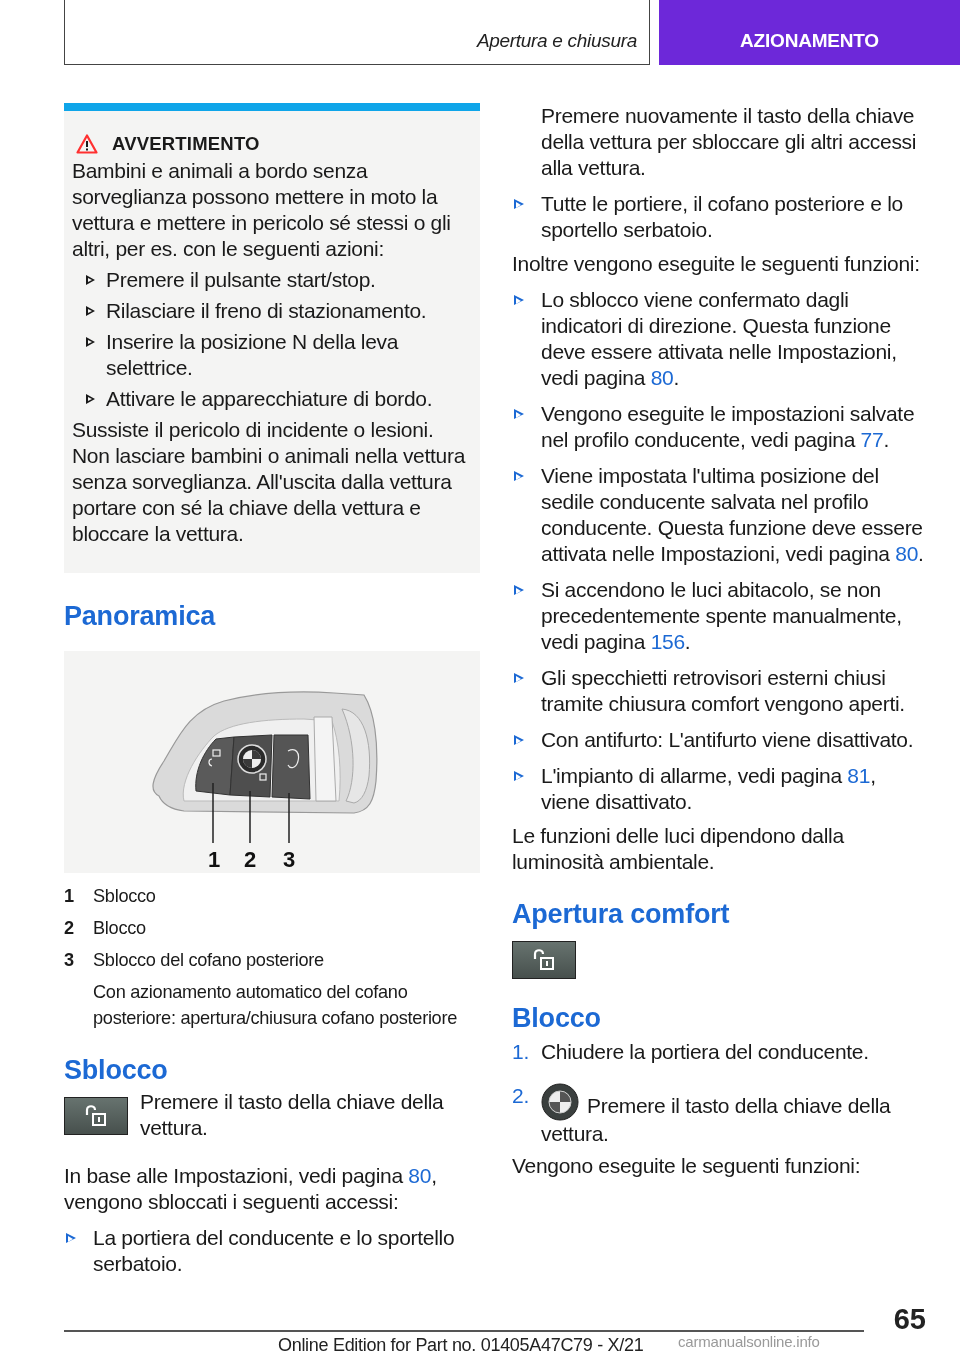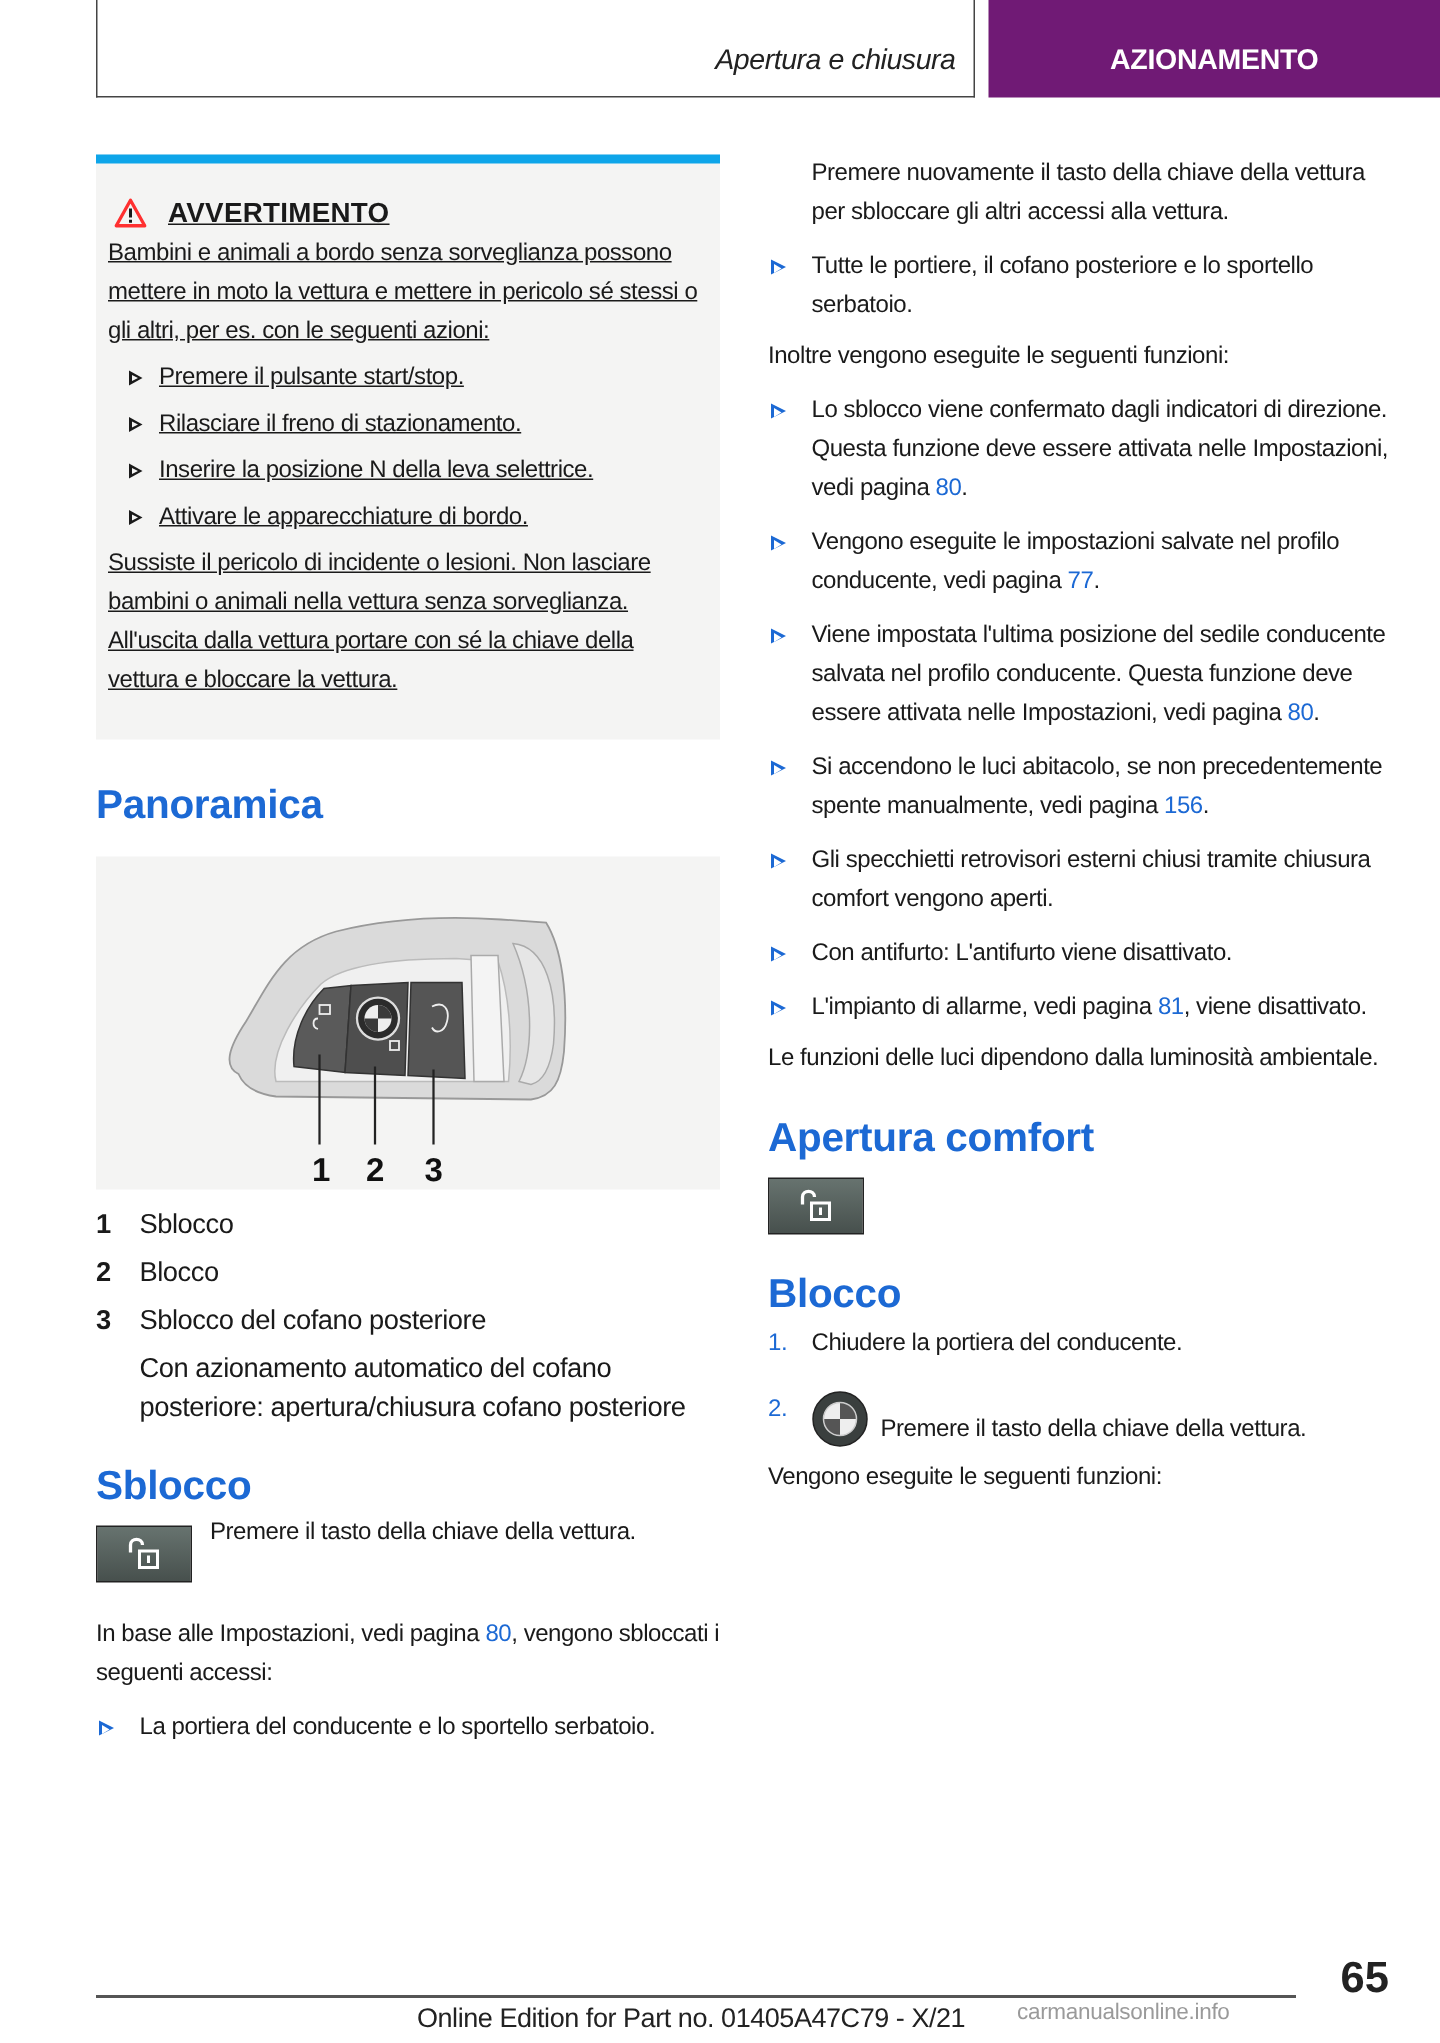--- a/index.html
+++ b/index.html
@@ -8,35 +8,35 @@
 
   
   .hdr-left {
     position: absolute; left: 64px; top: 0; width: 586px; height: 65px;
     border: 1.5px solid #444; border-top: none; background: #fff; font-style: italic;
   }
   .hdr-left span {
     position: absolute; right: 12px; top: 30px; font-size: 19px; color: #222; letter-spacing: -0.3px;
   }
   .hdr-right {
-    position: absolute; left: 659px; top: 0; width: 301px; height: 65px; background: #701a75;
+    position: absolute; left: 659px; top: 0; width: 301px; height: 65px; background: #6d28d9;
   }
   .hdr-right span {
     position: absolute; left: 0; right: 0; top: 30px; text-align: center;
     font-size: 19px; font-weight: bold; color: #fff; letter-spacing: -0.2px;
   }
 
   .col { position: absolute; width: 416px; }
   .col-left { left: 64px; top: 103px; }
   .col-right { left: 512px; top: 103px; }
 
-  p, li, .txt { font-size: 16px; line-height: 26px; letter-spacing: -0.3px; }
+  p, li, .txt { font-size: 21px; line-height: 26px; letter-spacing: -0.3px; }
 
   
-  .warn { background: #f4f4f3; border-top: 6px solid #0ea5e9; padding: 20px 8px 26px 8px; text-decoration: underline; }
+  .warn { background: #f4f4f3; border-top: 8px solid #0ea5e9; padding: 20px 8px 26px 8px; }
   .warn-title { display: flex; align-items: center; font-size: 18.5px; font-weight: bold; line-height: 26px; letter-spacing: 0.2px; margin-bottom: 1px; }
   .warn-title svg { margin: 0 14px 0 4px; }
   .warn ul { list-style: none; margin: 5px 0 5px 0; }
   .warn ul li { position: relative; padding-left: 34px; margin-bottom: 5px; }
   .warn ul li::before { content: ""; position: absolute; left: 14px; top: 8px; width: 0; height: 0;
     border-left: 9px solid #1a1a1a; border-top: 5px solid transparent; border-bottom: 5px solid transparent; }
   .warn ul li::after { content: ""; position: absolute; left: 16px; top: 10.5px; width: 0; height: 0;
     border-left: 4.5px solid #f4f4f3; border-top: 2.5px solid transparent; border-bottom: 2.5px solid transparent; }
 
   h2 { font-size: 27px; font-weight: bold; color: #1c69d4; line-height: 34px; letter-spacing: -0.2px; }

